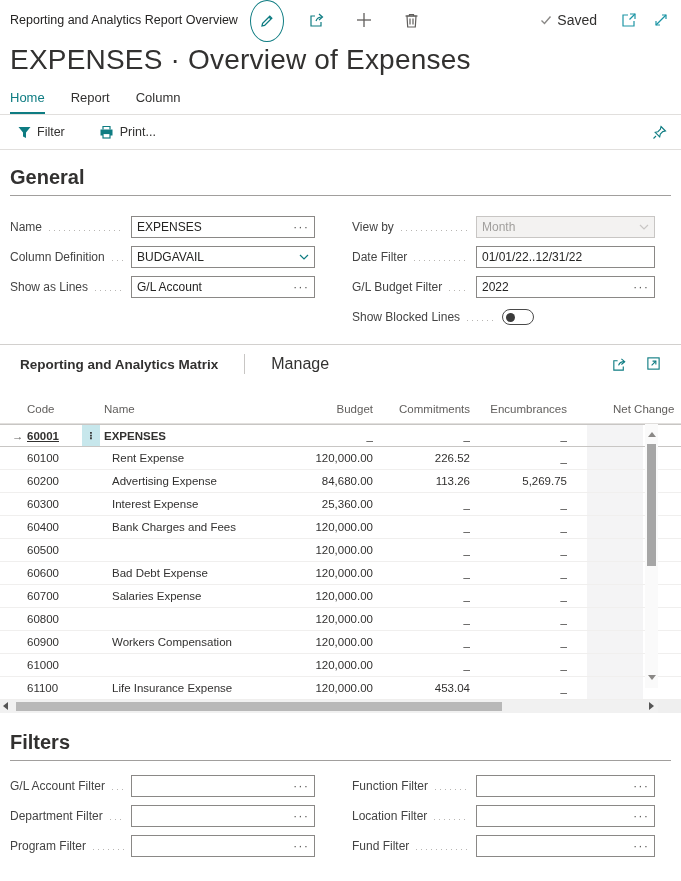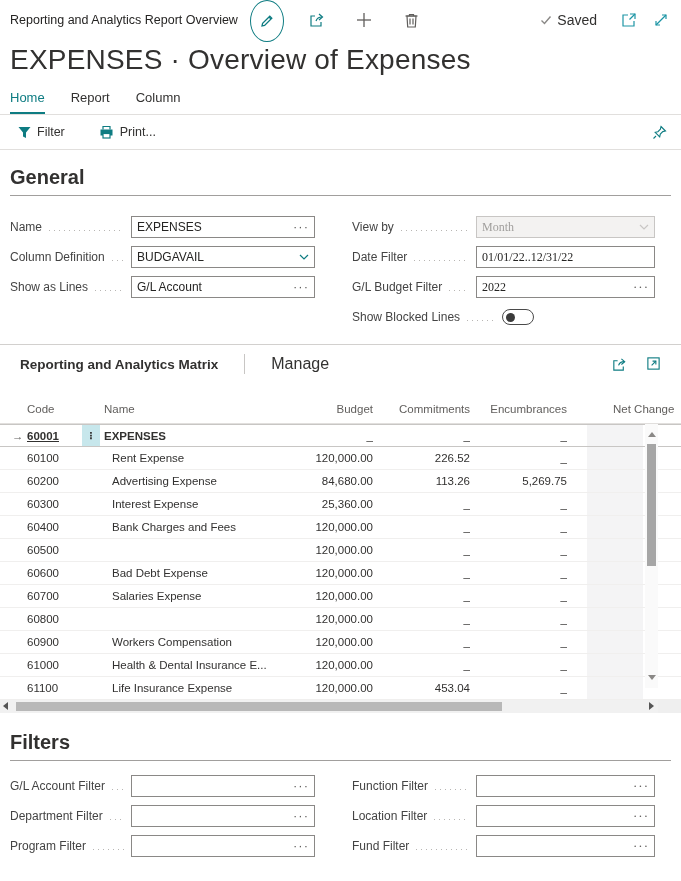--- a/index.html
+++ b/index.html
@@ -34,21 +34,21 @@
   .sec-head{margin-top:16px;font-size:20px;font-weight:700;color:#323130;
     padding-bottom:6px;border-bottom:1px solid #a19f9d;}
   .fieldgrid{display:grid;grid-template-columns:305px 1fr;column-gap:37px;margin-top:20px;}
   .fcol{display:flex;flex-direction:column;gap:8px;}
   .frow{display:flex;align-items:center;height:22px;}
   .flabel{font-size:12px;color:#444;white-space:nowrap;}
   .leader{flex:1;height:1px;margin:14px 7px 0 7px;align-self:flex-start;
     background:repeating-linear-gradient(to right,#b8b6b4 0 1px,transparent 1px 5px);}
   .fbox{width:172px;height:20px;border:1px solid #8a8886;background:#fff;display:flex;
     align-items:center;padding:0 5px;gap:4px;}
-  .fcol-r .fbox{width:167px;margin-right:16px;font-family:Liberation Serif, serif;}
+  .fcol-r .fbox{width:167px;margin-right:16px;}
   .fbox .val{flex:1;font-size:12px;color:#252423;white-space:nowrap;overflow:hidden;}
   .fbox.disabled{background:#f3f2f1;border-color:#c8c6c4;}
   .fbox.disabled .val{color:#a19f9d;}
   .assist{color:#605e5c;font-size:13px;letter-spacing:1px;cursor:pointer;line-height:10px;}
   .toggle{width:30px;height:14px;border:1.5px solid #4a4a4a;border-radius:9px;position:relative;cursor:pointer;background:#fff;}
   .toggle .knob{position:absolute;left:3px;top:2.5px;width:9px;height:9px;border-radius:50%;background:#3b3b3b;}
   .tspacer{width:137px;}
   
   .matrix{margin-top:16px;border-top:1px solid #d2d0ce;}
   .mx-head{height:38px;display:flex;align-items:center;padding:0 20px;}
@@ -437,21 +437,20 @@
     <span class="cell c-num c-budget">120,000.00</span>
     <span class="cell c-num c-commit">_</span>
     <span class="cell c-num c-encumb">_</span>
   </div>
         <div class="row">
 
     <span class="cell c-code">
             <a href="#">61000</a>
           </span>
 
-    <span class="cell c-name">Health &amp; Dental Insurance E...</span>
     <span class="cell c-num c-net"></span>
     <span class="cell c-num c-budget">120,000.00</span>
     <span class="cell c-num c-commit">_</span>
     <span class="cell c-num c-encumb">_</span>
   </div>
         <div class="row">
 
     <span class="cell c-code">
             <a href="#">61100</a>
           </span>

